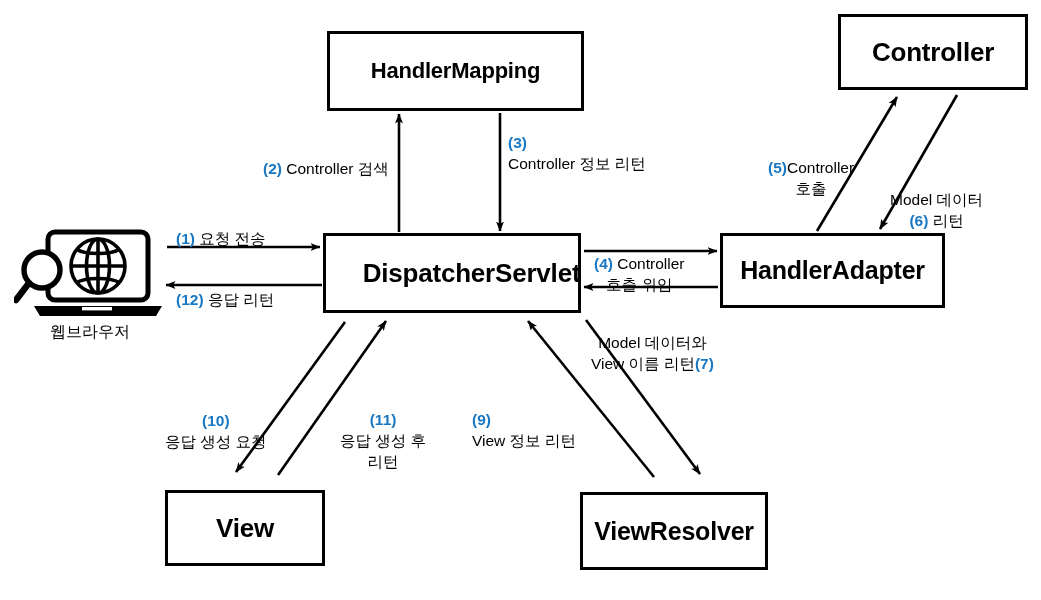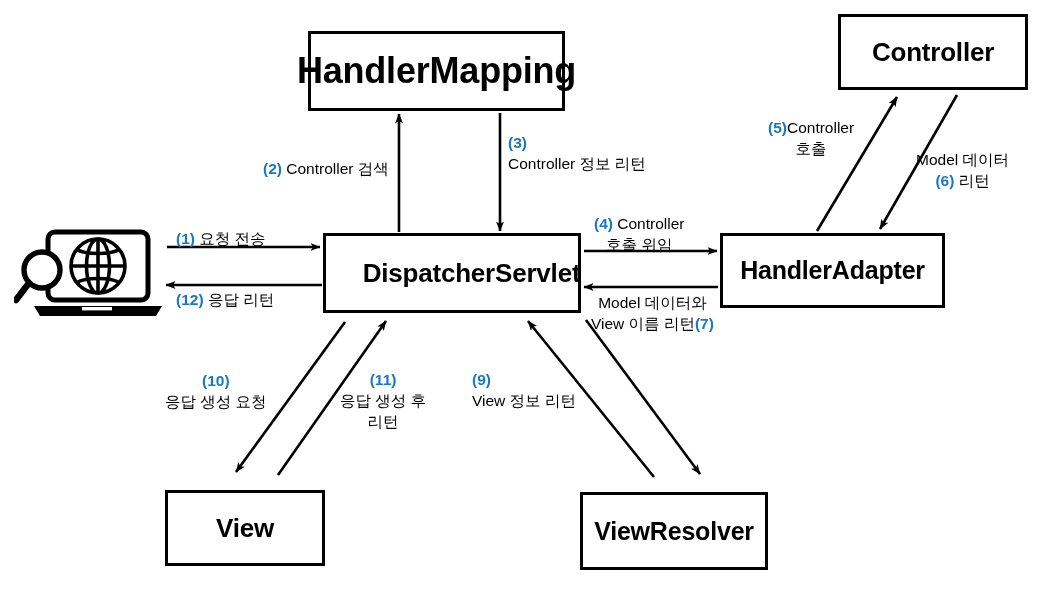--- a/index.html
+++ b/index.html
@@ -24,21 +24,21 @@
     border: 3px solid #000000;
     background: #ffffff;
     display: flex;
     align-items: center;
     justify-content: center;
     font-weight: bold;
     color: #000000;
     letter-spacing: -0.2px;
     z-index: 5;
   }
-  #node-handlermapping { left: 308px; top: 31px;  width: 257px; height: 80px; font-size: 36px; }
+  #node-handlermapping { left: 327px; top: 31px;  width: 257px; height: 80px; font-size: 22px; }
   #node-controller     { left: 838px; top: 14px;  width: 190px; height: 76px; font-size: 26px; }
   #node-dispatcher     { left: 323px; top: 233px; width: 258px; height: 80px; font-size: 26px; padding-left: 39px; }
   #node-handleradapter { left: 720px; top: 233px; width: 225px; height: 75px; font-size: 25px; }
   #node-view           { left: 165px; top: 490px; width: 160px; height: 76px; font-size: 26px; }
   #node-viewresolver   { left: 580px; top: 492px; width: 188px; height: 78px; font-size: 25px; }
 
   
   #arrows {
     position: absolute;
     left: 0; top: 0;
@@ -73,35 +73,35 @@
     font-size: 15.5px;
     line-height: 1.35;
     color: #000000;
     white-space: nowrap;
     z-index: 6;
   }
   .elabel .num {
     color: #1878c4;
     font-weight: bold;
   }
-  .c  { text-align: center; }
+  .c  { text-align: center; margin-top: 40px; }
   .l  { text-align: left; }
 
   
   #lbl-1  { left: 176px; top: 229px; }
   #lbl-12 { left: 176px; top: 290px; }
 
   #lbl-2  { left: 263px; top: 159px; }
   #lbl-3  { left: 508px; top: 133px; }
 
   #lbl-4  { left: 594px; top: 214px; }
   #lbl-7  { left: 591px; top: 293px; }
 
   #lbl-5  { left: 768px; top: 118px; }
-  #lbl-6  { left: 916px; top: 150px; }
+  #lbl-6  { left: 890px; top: 150px; }
 
   #lbl-8  { left: 635px; top: 368px; }
   #lbl-9  { left: 472px; top: 370px; }
   #lbl-10 { left: 165px; top: 371px; }
   #lbl-11 { left: 340px; top: 370px; }
 </style>
 </head>
 <body>
 
 <div id="canvas">
@@ -166,20 +166,21 @@
       <line x1="84" y1="11" x2="84" y2="65"></line>
       <path d="M62 21 C71 27 97 27 106 21"></path>
       <path d="M62 55 C71 49 97 49 106 55"></path>
     </g>
 
     <g stroke="#000000" fill="none">
       <circle cx="28" cy="42" r="18" stroke-width="5.4" fill="#ffffff"></circle>
       <line x1="15" y1="55" x2="2" y2="72" stroke-width="6.4" stroke-linecap="round"></line>
     </g>
   </svg>
+  <div id="browser-caption">웹브라우저</div>
 
   <div class="elabel l" id="lbl-1">
     <span class="num">(1)</span>
     <span>요청 전송</span>
   </div>
 
   <div class="elabel l" id="lbl-12">
     <span class="num">(12)</span>
     <span>응답 리턴</span>
   </div>

